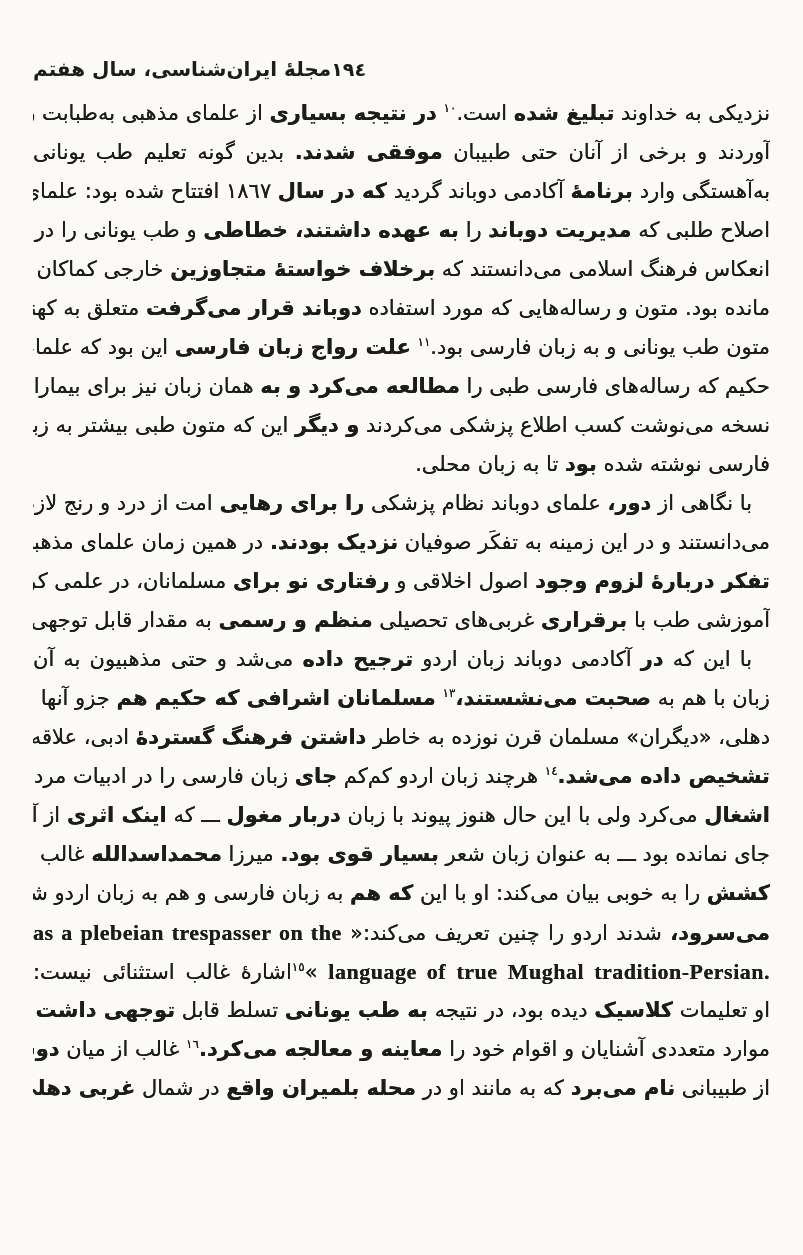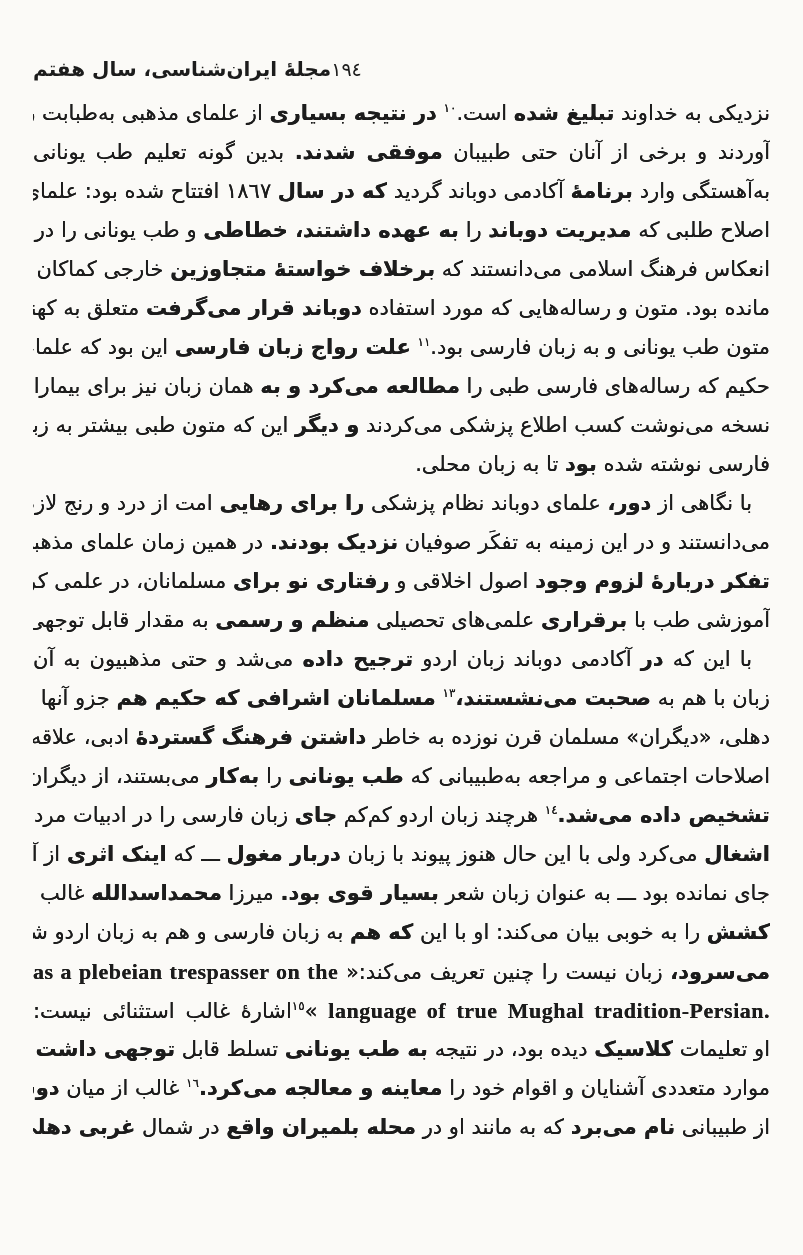--- a/index.html
+++ b/index.html
@@ -25,21 +25,21 @@
     align-items:baseline;
     padding:34px 36px 0 33px;
   }
   .journal-title{
     font-size:20px;
     font-weight:bold;
     direction:rtl;
   }
   .page-number{
     font-size:19px;
-    font-weight:normal;
+    font-weight:bold;
     padding-right:96px;
     letter-spacing:2px;
     margin-top:24px;
   }
   .body{
     padding:13px 33px 0 33px;
   }
   .line{
     direction:rtl;
     font-size:21px;
@@ -91,31 +91,30 @@
         <div class="line"><span>مانده بود. متون و رساله‌هایی که مورد استفاده </span><span class="b">دوباند قرار می‌گرفت</span><span> متعلق به کهنترین</span></div>
         <div class="line"><span>متون طب یونانی و به زبان فارسی بود.</span><sup>١١</sup><span> </span><span class="b">علت رواج زبان فارسی</span><span> این بود که علما، از</span></div>
         <div class="line"><span>حکیم که رساله‌های فارسی طبی را </span><span class="b">مطالعه می‌کرد و به</span><span> همان زبان نیز برای بیمارانش</span></div>
         <div class="line"><span>نسخه می‌نوشت کسب اطلاع پزشکی می‌کردند </span><span class="b">و دیگر</span><span> این که متون طبی بیشتر به زبان</span></div>
         <div class="line last"><span>فارسی نوشته شده </span><span class="b">بود</span><span> تا به زبان محلی.</span></div>
       </div>
       <div>
         <div class="line indent"><span>با نگاهی از </span><span class="b">دور،</span><span> علمای دوباند نظام پزشکی </span><span class="b">را برای رهایی</span><span> امت از درد و رنج لازم</span></div>
         <div class="line"><span>می‌دانستند و در این زمینه به تفکَر صوفیان </span><span class="b">نزدیک بودند.</span><span> در همین زمان علمای مذهبی با</span></div>
         <div class="line"><span class="b">تفکر دربارهٔ لزوم وجود</span><span> اصول اخلاقی و </span><span class="b">رفتاری نو برای</span><span> مسلمانان، در علمی کردن نظام</span></div>
-        <div class="line"><span>آموزشی طب با </span><span class="b">برقراری</span><span> علمی‌های تحصیلی </span><span class="b">منظم و رسمی</span><span> به مقدار قابل توجهی سهیم</span></div>
+        <div class="line"><span>آموزشی طب با </span><span class="b">برقراری</span><span> غربی‌های تحصیلی </span><span class="b">منظم و رسمی</span><span> به مقدار قابل توجهی سهیم</span></div>
       </div>
       <div>
         <div class="line indent"><span>با این که </span><span class="b">در</span><span> آکادمی دوباند زبان اردو </span><span class="b">ترجیح داده</span><span> می‌شد و حتی مذهبیون به آن</span></div>
         <div class="line"><span>زبان با هم به </span><span class="b">صحبت می‌نشستند،</span><sup>١٣</sup><span> </span><span class="b">مسلمانان اشرافی که حکیم هم</span><span> جزو آنها بود کماکان</span></div>
         <div class="line"><span>دهلی، «دیگران» مسلمان قرن نوزده به خاطر </span><span class="b">داشتن فرهنگ گستردهٔ</span><span> ادبی، علاقه‌مندی به</span></div>
-        <div class="line"><span>اصلاحات اجتماعی و مراجعه به‌طبیبانی که </span><span class="b">طب یونانی</span><span> را </span><span class="b">به‌کار</span><span> می‌بستند، از دیگران</span></div>
         <div class="line"><span class="b">تشخیص داده می‌شد.</span><sup>١٤</sup><span> هرچند زبان اردو کم‌کم </span><span class="b">جای</span><span> زبان فارسی را در ادبیات مردمی</span></div>
         <div class="line"><span class="b">اشغال</span><span> می‌کرد ولی با این حال هنوز پیوند با زبان </span><span class="b">دربار مغول</span><span> ـــ که </span><span class="b">اینک اثری</span><span> از آن بر</span></div>
         <div class="line"><span>جای نمانده بود ـــ به عنوان زبان شعر </span><span class="b">بسیار قوی بود.</span><span> میرزا </span><span class="b">محمداسدالله</span><span> غالب این</span></div>
         <div class="line"><span class="b">کشش</span><span> را به خوبی بیان می‌کند: او با این </span><span class="b">که هم</span><span> به زبان فارسی و هم به زبان اردو شعر</span></div>
-        <div class="line"><span class="b">می‌سرود،</span><span> زبان نیست را چنین تعریف می‌کند:« </span><span dir="ltr" class="latin">as a plebeian trespasser on the</span></div>
+        <div class="line"><span class="b">می‌سرود،</span><span> شدند اردو را چنین تعریف می‌کند:« </span><span dir="ltr" class="latin">as a plebeian trespasser on the</span></div>
         <div class="line"><span dir="ltr" class="latin">language of true Mughal tradition-Persian.</span><span> »</span><sup>١٥</sup><span>اشارهٔ غالب استثنائی نیست:</span></div>
         <div class="line"><span>او تعلیمات </span><span class="b">کلاسیک</span><span> دیده بود، در نتیجه </span><span class="b">به طب یونانی</span><span> تسلط قابل </span><span class="b">توجهی داشت و در</span></div>
         <div class="line"><span>موارد متعددی آشنایان و اقوام خود را </span><span class="b">معاینه و معالجه می‌کرد.</span><sup>١٦</sup><span> غالب از میان </span><span class="b">دوستانش</span></div>
         <div class="line"><span>از طبیبانی </span><span class="b">نام می‌برد</span><span> که به مانند او در </span><span class="b">محله بلمیران واقع</span><span> در شمال </span><span class="b">غربی دهلی</span></div>
       </div>
     </div>
 </div>
 
 </body></html>

